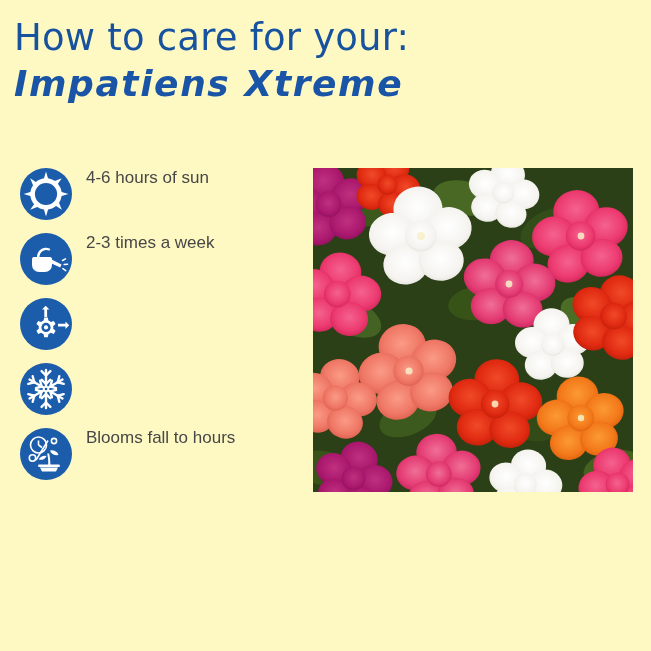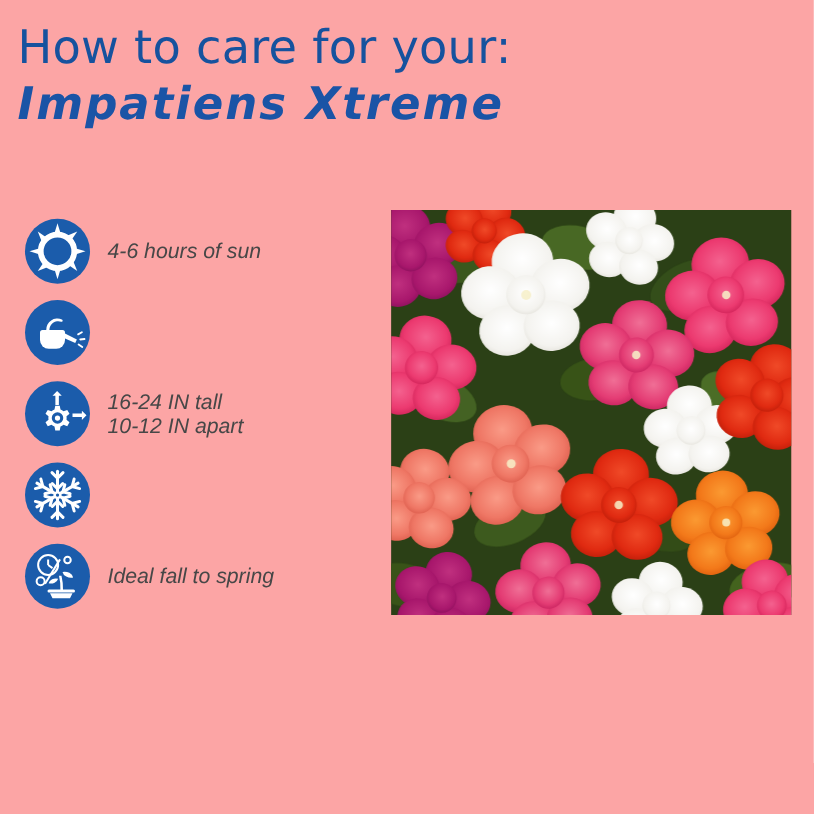--- a/index.html
+++ b/index.html
@@ -11,21 +11,21 @@
     width: 651px;
     height: 651px;
     overflow: hidden;
     font-family: "Liberation Sans", sans-serif;
     -webkit-font-smoothing: antialiased;
   }
   #card {
     position: relative;
     width: 651px;
     height: 651px;
-    background: #fca5a5;
+    background: #fef9c3;
   }
 
   
   #heading {
     position: absolute;
     left: 14px;
     top: 16px;
     width: 620px;
   }
   #title-line1 {
@@ -51,23 +51,22 @@
 
   
   #care-list {
     position: absolute;
     left: 20px;
     top: 168px;
     width: 290px;
   }
   .care-row {
     display: flex;
-    align-items: center;
+    align-items: flex-start;
     height: 65px;
-    font-style: italic;
   }
   .care-icon {
     flex: 0 0 auto;
     width: 52px;
     height: 52px;
     border-radius: 50%;
     background: #1b5cab;
     display: flex;
     align-items: center;
     justify-content: center;
@@ -132,36 +131,35 @@
           <path d="M14 24 h16 a2 2 0 0 1 2 2 v6 a7 7 0 0 1 -7 7 h-6 a7 7 0 0 1 -7 -7 v-6 a2 2 0 0 1 2 -2 z" fill="#ffffff"></path>
           <path d="M17 24 a9 9 0 0 1 12.5 -8.5 a1 1 0 0 1 -0.6 1.9 a7 7 0 0 0 -9.4 6.6 z" fill="#ffffff"></path>
           <path d="M31.6 26.5 L41.5 31.5 L40.2 34.4 L31.6 30.6 z" fill="#ffffff"></path>
           <g stroke="#ffffff" stroke-width="1.5" stroke-linecap="round">
             <line x1="42.5" y1="27.5" x2="45.5" y2="25.8"></line>
             <line x1="44.2" y1="31.6" x2="47.6" y2="31.2"></line>
             <line x1="42.9" y1="35.6" x2="45.8" y2="37.6"></line>
           </g>
         </svg>
       </span>
+      <span class="care-text">2-3 times a week</span>
     </div>
 
     <div class="care-row">
       <span class="care-icon">
         <svg width="52" height="52" viewBox="0 0 52 52" aria-hidden="true">
           <g fill="#ffffff">
             <path d="M23.5 4.5 L27.2 0.8 L30.9 4.5 L28.6 4.5 L28.6 12 L25.8 12 L25.8 4.5 z" transform="translate(-1.5,7)"></path>
             <path d="M40.5 23.5 L44.2 27.2 L40.5 30.9 L40.5 28.6 L33 28.6 L33 25.8 L40.5 25.8 z" transform="translate(5,0)"></path>
             <path d="M24.2 19.5 h3.6 l0.6 3.1 a8 8 0 0 1 2.4 1.4 l3 -1.1 l1.8 3.1 l-2.4 2 a8 8 0 0 1 0 2.8 l2.4 2 l-1.8 3.1 l-3 -1.1 a8 8 0 0 1 -2.4 1.4 l-0.6 3.1 h-3.6 l-0.6 -3.1 a8 8 0 0 1 -2.4 -1.4 l-3 1.1 l-1.8 -3.1 l2.4 -2 a8 8 0 0 1 0 -2.8 l-2.4 -2 l1.8 -3.1 l3 1.1 a8 8 0 0 1 2.4 -1.4 z"></path>
           </g>
           <circle cx="26" cy="29.4" r="4.6" fill="#1b5cab"></circle>
           <circle cx="26" cy="29.4" r="2.1" fill="#ffffff"></circle>
         </svg>
       </span>
-      <span class="care-text two-line">16-24 IN tall
-10-12 IN apart</span>
     </div>
 
     <div class="care-row">
       <span class="care-icon">
         <svg width="52" height="52" viewBox="0 0 52 52" aria-hidden="true">
           <g stroke="#ffffff" stroke-width="2.4" stroke-linecap="round">
             <g>
               <line x1="26" y1="7" x2="26" y2="45"></line>
               <line x1="26" y1="12.5" x2="21.6" y2="8.1"></line>
               <line x1="26" y1="12.5" x2="30.4" y2="8.1"></line>
@@ -214,21 +212,21 @@
           </g>
           <g fill="#ffffff">
             <path d="M30 22.5 a7 5.5 0 0 1 8.5 4.5 a7 5.5 0 0 1 -8.5 -4.5 z"></path>
             <path d="M26.5 28 a6 4.8 0 0 0 -7.6 3.6 a6 4.8 0 0 0 7.6 -3.6 z"></path>
             <path d="M29.2 25.5 q1.4 6 1.2 11.5 h-2.1 q0.3 -5.6 -1.1 -11.5 z"></path>
             <rect x="18" y="36.5" width="22" height="2.4" rx="1.2"></rect>
             <path d="M20 39.5 h18 l-2 4 h-14 z"></path>
           </g>
         </svg>
       </span>
-      <span class="care-text">Ideal fall to spring</span>
+      <span class="care-text">Blooms fall to hours</span>
     </div>
 
 
   </div>
 
   <div id="photo">
     <svg width="320" height="324" viewBox="0 0 320 324" aria-hidden="true">
       <defs>
         <radialGradient id="wht" cx="50%" cy="45%" r="60%">
           <stop offset="0%" stop-color="#ffffff"></stop>

